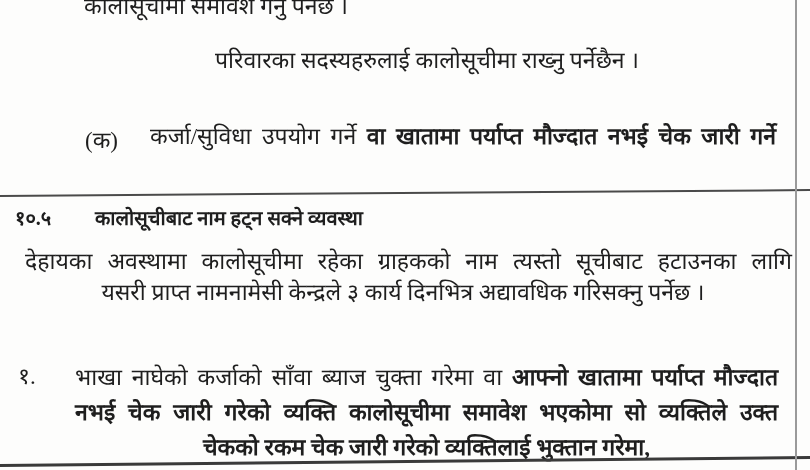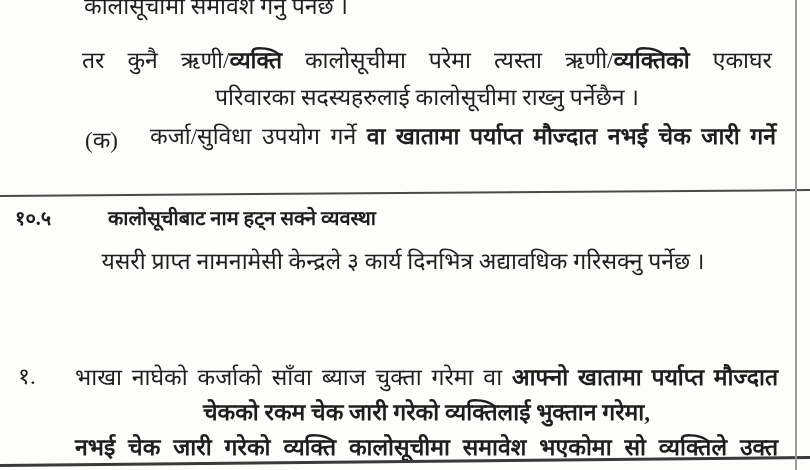--- a/index.html
+++ b/index.html
@@ -19,40 +19,40 @@
   .rule{background:#4a4a4a;transform-origin:left center;}
   .vrule{background:#9a9a9a;}
   .lineblock{display:block;}
 </style>
 </head>
 <body>
 
 <div class="abs txt nowrap" style="left:84px;top:-10px;">कालोसूचीमा समावेश गर्नु पर्नेछ ।</div>
 
 <div class="abs txt" style="left:82px;top:42px;width:690px;line-height:37px;">
-  <span class="lineblock jl"><span>तर कुनै ऋणी/</span><span class="b">व्यक्ति</span><span> कालोसूचीमा परेमा त्यस्ता ऋणी/</span><span class="b">व्यक्तिको</span><span> एकाघर</span></span>
   <span class="lineblock ll nowrap">परिवारका सदस्यहरुलाई कालोसूचीमा राख्नु पर्नेछैन ।</span>
 </div>
 
 <div class="abs txt" style="left:85px;top:124px;">(क)</div>
 <div class="abs txt" style="left:150px;top:119px;width:626px;line-height:36px;">
   <span class="lineblock jl"><span>कर्जा/सुविधा उपयोग गर्ने </span><span class="b">वा खातामा पर्याप्त मौज्दात नभई चेक जारी गर्ने</span></span>
 </div>
 
 <div class="abs rule" style="left:-2px;top:195px;width:816px;height:2px;transform:rotate(-0.42deg);"></div>
 
 <div class="abs heading" style="left:15px;top:204px;">१०.५</div>
-<div class="abs heading nowrap" style="left:108px;top:204px;">कालोसूचीबाट नाम हट्न सक्ने व्यवस्था</div>
+<div class="abs heading nowrap" style="left:95px;top:204px;">कालोसूचीबाट नाम हट्न सक्ने व्यवस्था</div>
 
 <div class="abs txt" style="left:14px;top:246px;width:778px;line-height:31px;">
+  <span class="lineblock jl" style="padding-left:11px;box-sizing:border-box;">देहायका अवस्थामा कालोसूचीमा रहेका ग्राहकको नाम त्यस्तो सूचीबाट हटाउनका लागि</span>
   <span class="lineblock ll nowrap">यसरी प्राप्त नामनामेसी केन्द्रले ३ कार्य दिनभित्र अद्यावधिक गरिसक्नु पर्नेछ ।</span>
 </div>
 
 <div class="abs txt" style="left:18px;top:360px;">१.</div>
 <div class="abs txt" style="left:75px;top:360px;width:703px;line-height:35px;">
   <span class="lineblock jl"><span>भाखा नाघेको कर्जाको साँवा ब्याज चुक्ता गरेमा वा </span><span class="b">आफ्नो खातामा पर्याप्त मौज्दात</span></span>
+  <span class="lineblock jl b">नभई चेक जारी गरेको व्यक्ति कालोसूचीमा समावेश भएकोमा सो व्यक्तिले उक्त</span>
   <span class="lineblock ll nowrap b">चेकको रकम चेक जारी गरेको व्यक्तिलाई भुक्तान गरेमा,</span>
-  <span class="lineblock jl b">नभई चेक जारी गरेको व्यक्ति कालोसूचीमा समावेश भएकोमा सो व्यक्तिले उक्त</span>
 </div>
 
 <div class="abs rule" style="left:-2px;top:464px;width:816px;height:3px;transform:rotate(-0.57deg);background:#3a3a3a;"></div>
 
 <div class="abs vrule" style="left:795px;top:0;width:2px;height:470px;"></div>
 
 </body></html>

